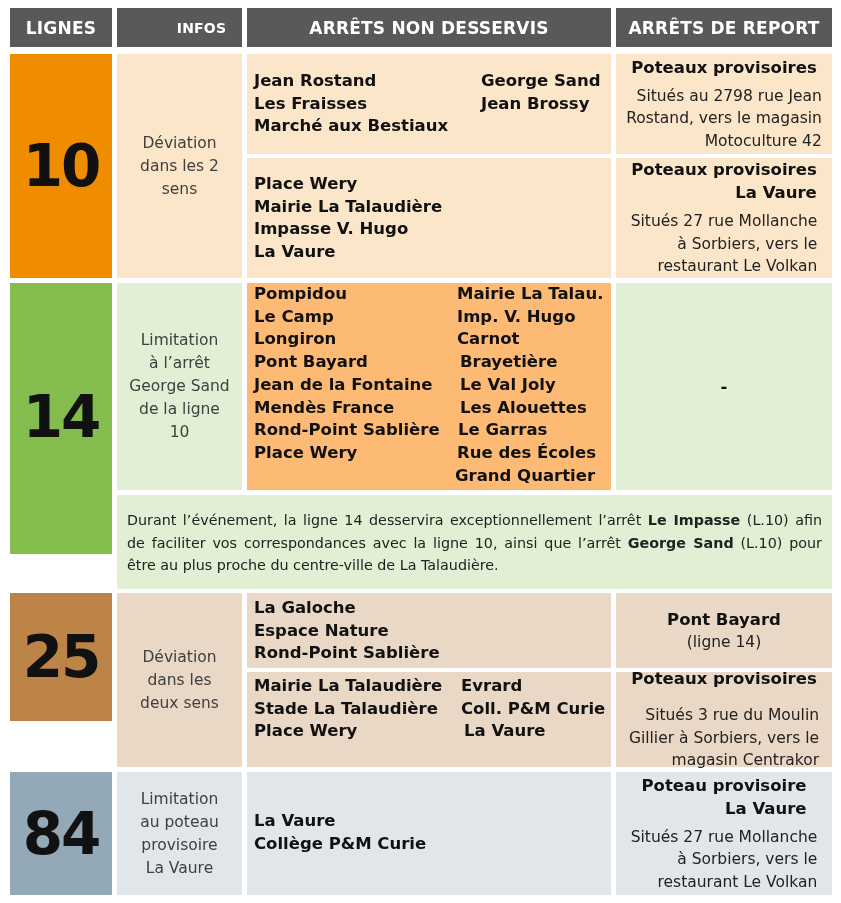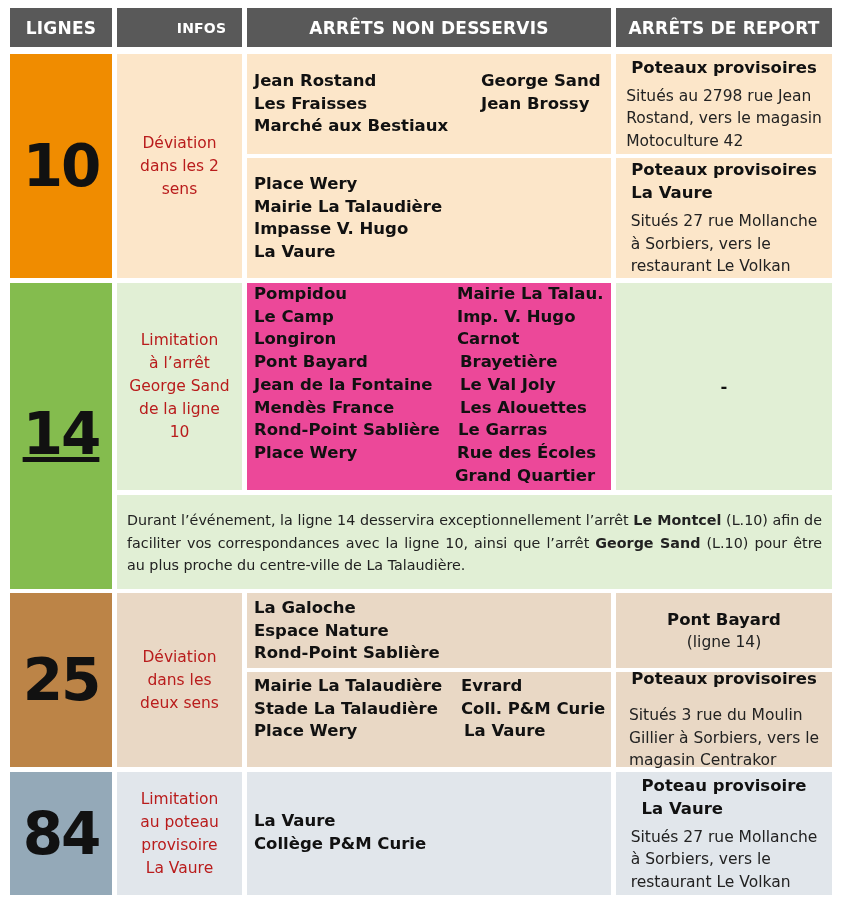--- a/index.html
+++ b/index.html
@@ -1,24 +1,24 @@
 <!DOCTYPE html>
 <html><head>
 <meta charset="utf-8">
 <style>
   html,body{margin:0;padding:0;background:#fff;}
   body{width:841px;height:903px;position:relative;font-family:"DejaVu Sans","Liberation Sans",sans-serif;color:#111;overflow:hidden;}
   .cell{position:absolute;box-sizing:border-box;}
   .hdr{background:#595959;color:#fff;font-weight:bold;display:flex;align-items:center;justify-content:center;font-size:17px;letter-spacing:0.2px;}
   .hdr.small{font-size:14px;padding-left:44px;}
   .num{display:flex;align-items:center;justify-content:center;font-weight:bold;font-size:58px;color:#111;letter-spacing:-2px;}
-  .info{display:flex;align-items:center;justify-content:center;text-align:center;font-size:15.5px;line-height:23px;color:#b91c1c;}
+  .info{display:flex;align-items:center;justify-content:center;text-align:center;font-size:15.5px;line-height:23px;color:#404040;}
   .stops{font-weight:bold;font-size:16.5px;line-height:22.7px;padding-left:12px;}
   .stops .colA,.stops .colB{position:absolute;top:0;}
-  .report{display:flex;flex-direction:column;align-items:center;justify-content:center;text-align:left;}
+  .report{display:flex;flex-direction:column;align-items:center;justify-content:center;text-align:right;}
   .report .title{font-weight:bold;font-size:16.5px;line-height:23px;}
   .report .desc{font-size:15.5px;line-height:22.5px;margin-top:6px;color:#222;}
   .report .sub{font-size:15.5px;line-height:23px;color:#222;}
   .note{font-size:14.3px;line-height:22.5px;text-align:justify;padding:14px 10px 0 10px;color:#222;}
   .note b{font-weight:bold;}
   .line{display:block;white-space:nowrap;}
 </style>
 </head>
 <body>
 
@@ -77,33 +77,33 @@
       <span class="line">Poteaux provisoires</span>
       <span class="line">La Vaure</span>
     </div>
   <div class="desc">
     <span class="line">Situés 27 rue Mollanche</span>
     <span class="line">à Sorbiers, vers le</span>
     <span class="line">restaurant Le Volkan</span>
   </div>
 </div>
 
-<div class="cell num" style="left:10px;top:283px;width:102px;height:306px;background:#84BC4E;text-decoration:underline;">
+<div class="cell num" style="left:10px;top:283px;width:102px;height:271px;background:#84BC4E;">
     <span style="margin-top:-4px;">14</span>
   </div>
 <div class="cell info" style="left:117px;top:283px;width:125px;height:207px;background:#E1EFD5;">
   <div>
     <span class="line">Limitation</span>
     <span class="line">à l’arrêt</span>
     <span class="line">George Sand</span>
     <span class="line">de la ligne</span>
     <span class="line">10</span>
   </div>
 </div>
-<div class="cell stops" style="left:247px;top:283px;width:364px;height:207px;background:#ec4899;">
+<div class="cell stops" style="left:247px;top:283px;width:364px;height:207px;background:#fdba74;">
   <div class="colA" style="left:7px;top:0px;">
     <span class="line">Pompidou</span>
     <span class="line">Le Camp</span>
     <span class="line">Longiron</span>
     <span class="line">Pont Bayard</span>
     <span class="line">Jean de la Fontaine</span>
     <span class="line">Mendès France</span>
     <span class="line">Rond-Point Sablière</span>
     <span class="line">Place Wery</span>
   </div>
@@ -116,24 +116,24 @@
     <span class="line" style="padding-left:3px;">Les Alouettes</span>
     <span class="line" style="padding-left:1px;">Le Garras</span>
     <span class="line">Rue des Écoles</span>
     <span class="line" style="margin-left:-2px;">Grand Quartier</span>
   </div>
 </div>
 <div class="cell report" style="left:616px;top:283px;width:216px;height:207px;background:#E1EFD5;">
   <div class="title">-</div>
 </div>
 <div class="cell note" style="left:117px;top:495px;width:715px;height:94px;background:#E1EFD5;">
-  <span>Durant l’événement, la ligne 14 desservira exceptionnellement l’arrêt </span><b>Le Montcel</b><span> (L.10) afin de faciliter vos correspondances avec la ligne 10, ainsi que l’arrêt </span><b>George Sand</b><span> (L.10) pour être au plus proche du centre-ville de La Talaudière.</span>
-</div>
-
-<div class="cell num" style="left:10px;top:593px;width:102px;height:174px;background:#BC8447;">
+  <span>Durant l’événement, la ligne 14 desservira exceptionnellement l’arrêt </span><b>Le Impasse</b><span> (L.10) afin de faciliter vos correspondances avec la ligne 10, ainsi que l’arrêt </span><b>George Sand</b><span> (L.10) pour être au plus proche du centre-ville de La Talaudière.</span>
+</div>
+
+<div class="cell num" style="left:10px;top:593px;width:102px;height:128px;background:#BC8447;">
     <span>25</span>
   </div>
 <div class="cell info" style="left:117px;top:593px;width:125px;height:174px;background:#E9D8C5;">
   <div>
     <span class="line">Déviation</span>
     <span class="line">dans les</span>
     <span class="line">deux sens</span>
   </div>
 </div>
 <div class="cell stops" style="left:247px;top:593px;width:364px;height:75px;background:#E9D8C5;">

